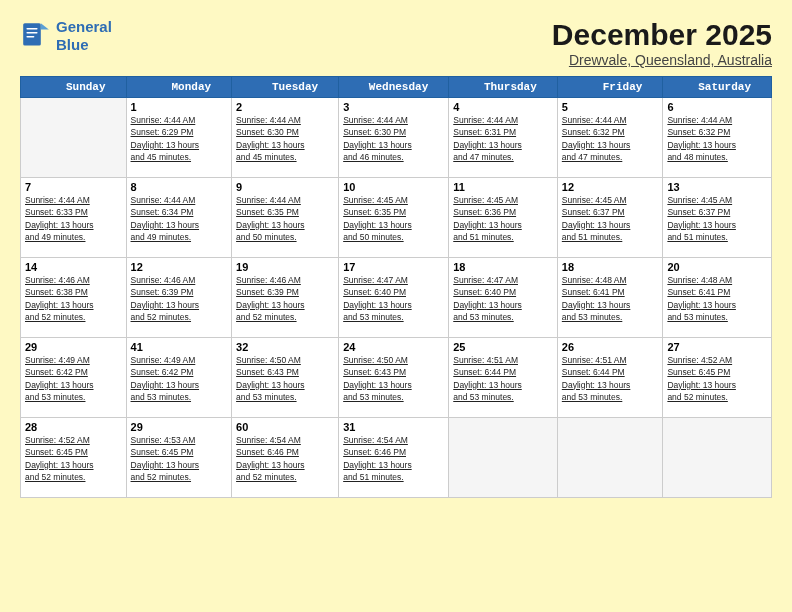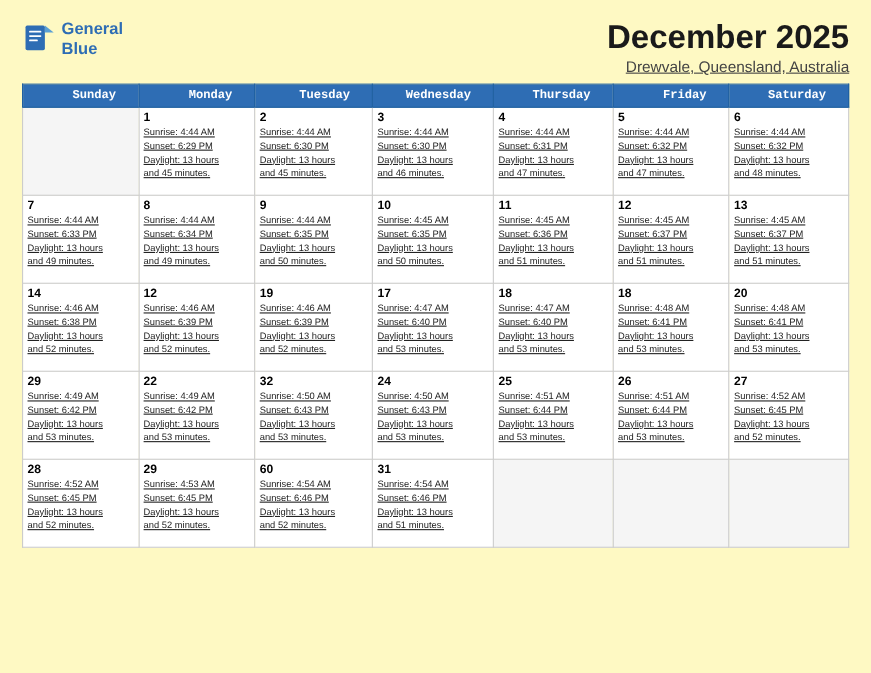--- a/index.html
+++ b/index.html
@@ -213,21 +213,21 @@
             <span class="day-num">20</span>
             <div class="day-info">Sunrise: 4:48 AM<br>Sunset: 6:41 PM<br>Daylight: 13 hours<br>and 53 minutes.</div>
           </td>
         </tr>
         <tr>
           <td>
             <span class="day-num">29</span>
             <div class="day-info">Sunrise: 4:49 AM<br>Sunset: 6:42 PM<br>Daylight: 13 hours<br>and 53 minutes.</div>
           </td>
           <td>
-            <span class="day-num">22</span>
+            <span class="day-num">41</span>
             <div class="day-info">Sunrise: 4:49 AM<br>Sunset: 6:42 PM<br>Daylight: 13 hours<br>and 53 minutes.</div>
           </td>
           <td>
             <span class="day-num">32</span>
             <div class="day-info">Sunrise: 4:50 AM<br>Sunset: 6:43 PM<br>Daylight: 13 hours<br>and 53 minutes.</div>
           </td>
           <td>
             <span class="day-num">24</span>
             <div class="day-info">Sunrise: 4:50 AM<br>Sunset: 6:43 PM<br>Daylight: 13 hours<br>and 53 minutes.</div>
           </td>

